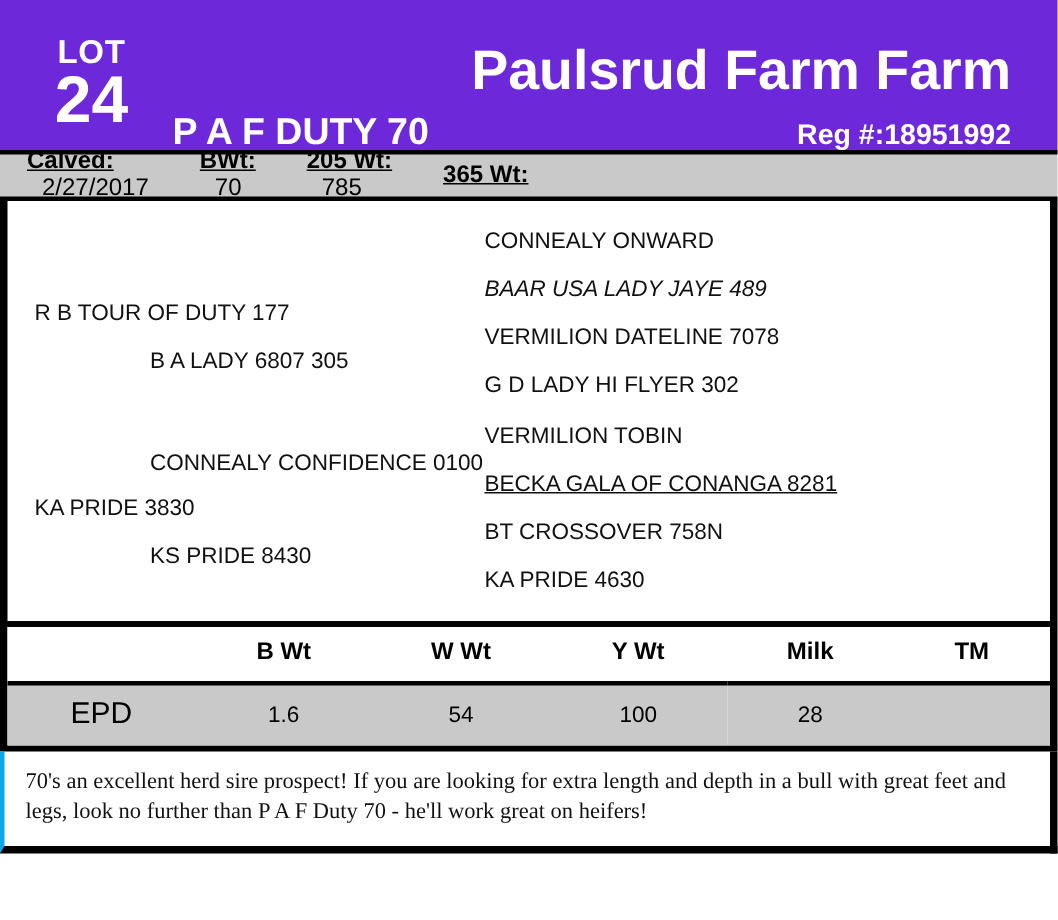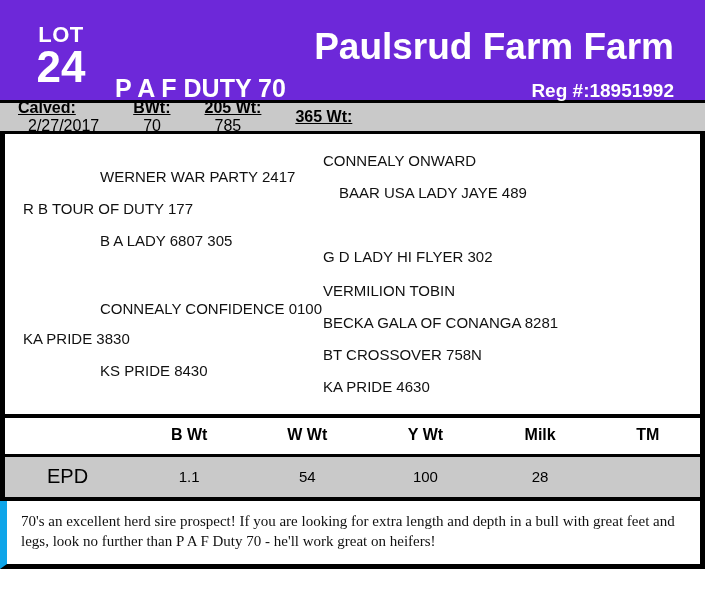--- a/index.html
+++ b/index.html
@@ -159,21 +159,21 @@
     background: #c9c9c9;
     color: #000;
     border-top: 3px solid #000;
   }
   table.epd .row-label {
     font-size: 20px;
   }
 
   
   .desc {
-    border-left: 7px solid #0ea5e9;
+    border-left: 3px solid #0ea5e9;
     border-right: 5px solid #000;
     border-bottom: 5px solid #000;
     box-sizing: border-box;
     padding: 10px 14px 12px 14px;
     font-family: "Liberation Serif", serif;
     font-size: 15px;
     line-height: 20px;
     color: #111;
     height: 68px;
   }
@@ -212,51 +212,51 @@
     </div>
     <div class="stat stat-365">
       <span class="stat-label">365 Wt:</span>
       <span class="stat-value"></span>
     </div>
   </div>
 
   <div class="pedigree">
 
     <div class="ped-line" style="left: 18px;  top: 66px;">R B TOUR OF DUTY 177</div>
-    <div class="ped-line" style="left: 95px;  top: 34px;">WERNER WAR PARTY 2417</div>
     <div class="ped-line" style="left: 95px;  top: 98px;">B A LADY 6807 305</div>
     <div class="ped-line" style="left: 318px; top: 18px;">CONNEALY ONWARD</div>
-    <div class="ped-line" style="left: 334px; top: 50px;">BAAR USA LADY JAYE 489</div>
+    <div class="ped-line" style="left: 318px; top: 50px; font-style: italic;">BAAR USA LADY JAYE 489</div>
+    <div class="ped-line" style="left: 318px; top: 82px;">VERMILION DATELINE 7078</div>
     <div class="ped-line" style="left: 318px; top: 114px;">G D LADY HI FLYER 302</div>
 
     <div class="ped-line" style="left: 18px;  top: 196px;">KA PRIDE 3830</div>
     <div class="ped-line" style="left: 95px;  top: 166px;">CONNEALY CONFIDENCE 0100</div>
     <div class="ped-line" style="left: 95px;  top: 228px;">KS PRIDE 8430</div>
     <div class="ped-line" style="left: 318px; top: 148px;">VERMILION TOBIN</div>
-    <div class="ped-line" style="left: 318px; top: 180px;">BECKA GALA OF CONANGA 8281</div>
+    <div class="ped-line" style="left: 318px; top: 180px; text-decoration: underline;">BECKA GALA OF CONANGA 8281</div>
     <div class="ped-line" style="left: 318px; top: 212px;">BT CROSSOVER 758N</div>
     <div class="ped-line" style="left: 318px; top: 244px;">KA PRIDE 4630</div>
   </div>
 
   <div class="epd-wrap">
     <table class="epd">
       <thead>
         <tr>
           <th style="width:18%"></th>
           <th style="width:17%">B Wt</th>
           <th style="width:17%">W Wt</th>
           <th style="width:17%">Y Wt</th>
           <th style="width:16%">Milk</th>
           <th style="width:15%">TM</th>
         </tr>
       </thead>
       <tbody>
         <tr>
           <td class="row-label">EPD</td>
-          <td>1.1</td>
+          <td>1.6</td>
           <td>54</td>
           <td>100</td>
           <td>28</td>
           <td></td>
         </tr>
       </tbody>
     </table>
   </div>
 
   <div class="desc">70's an excellent herd sire prospect! If you are looking for extra length and depth in a bull with great feet and legs, look no further than P A F Duty 70 - he'll work great on heifers!</div>

